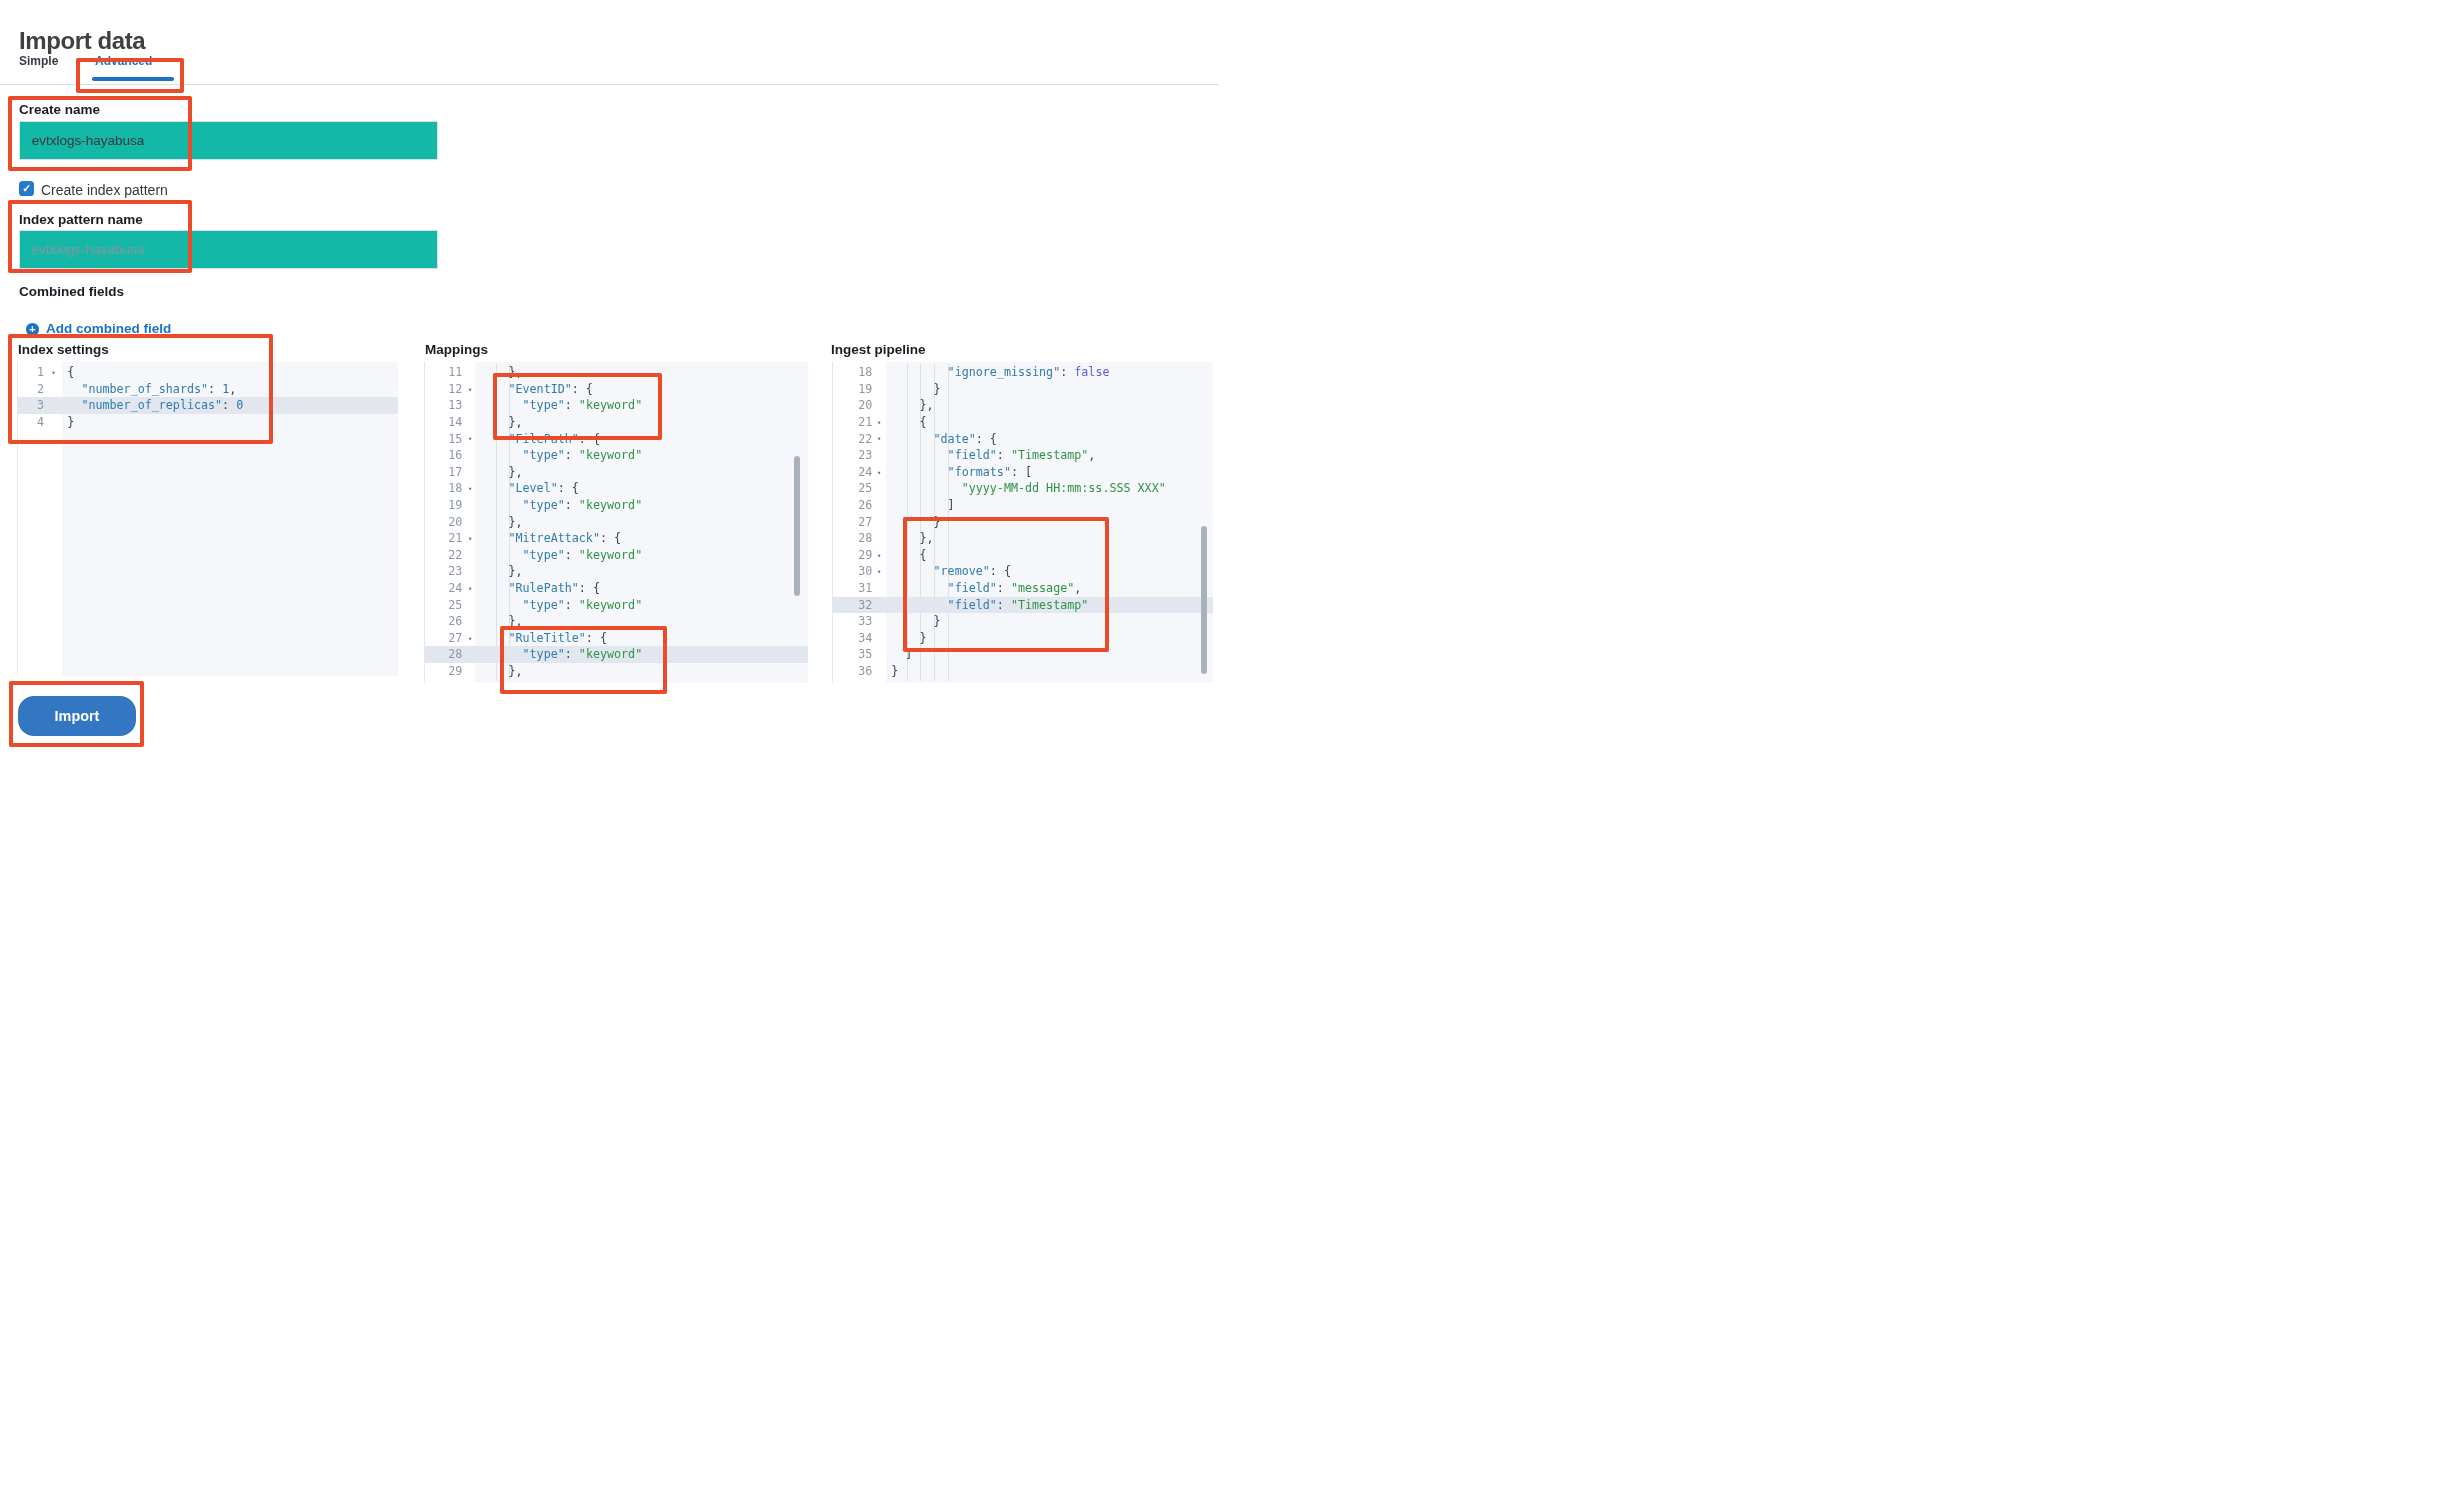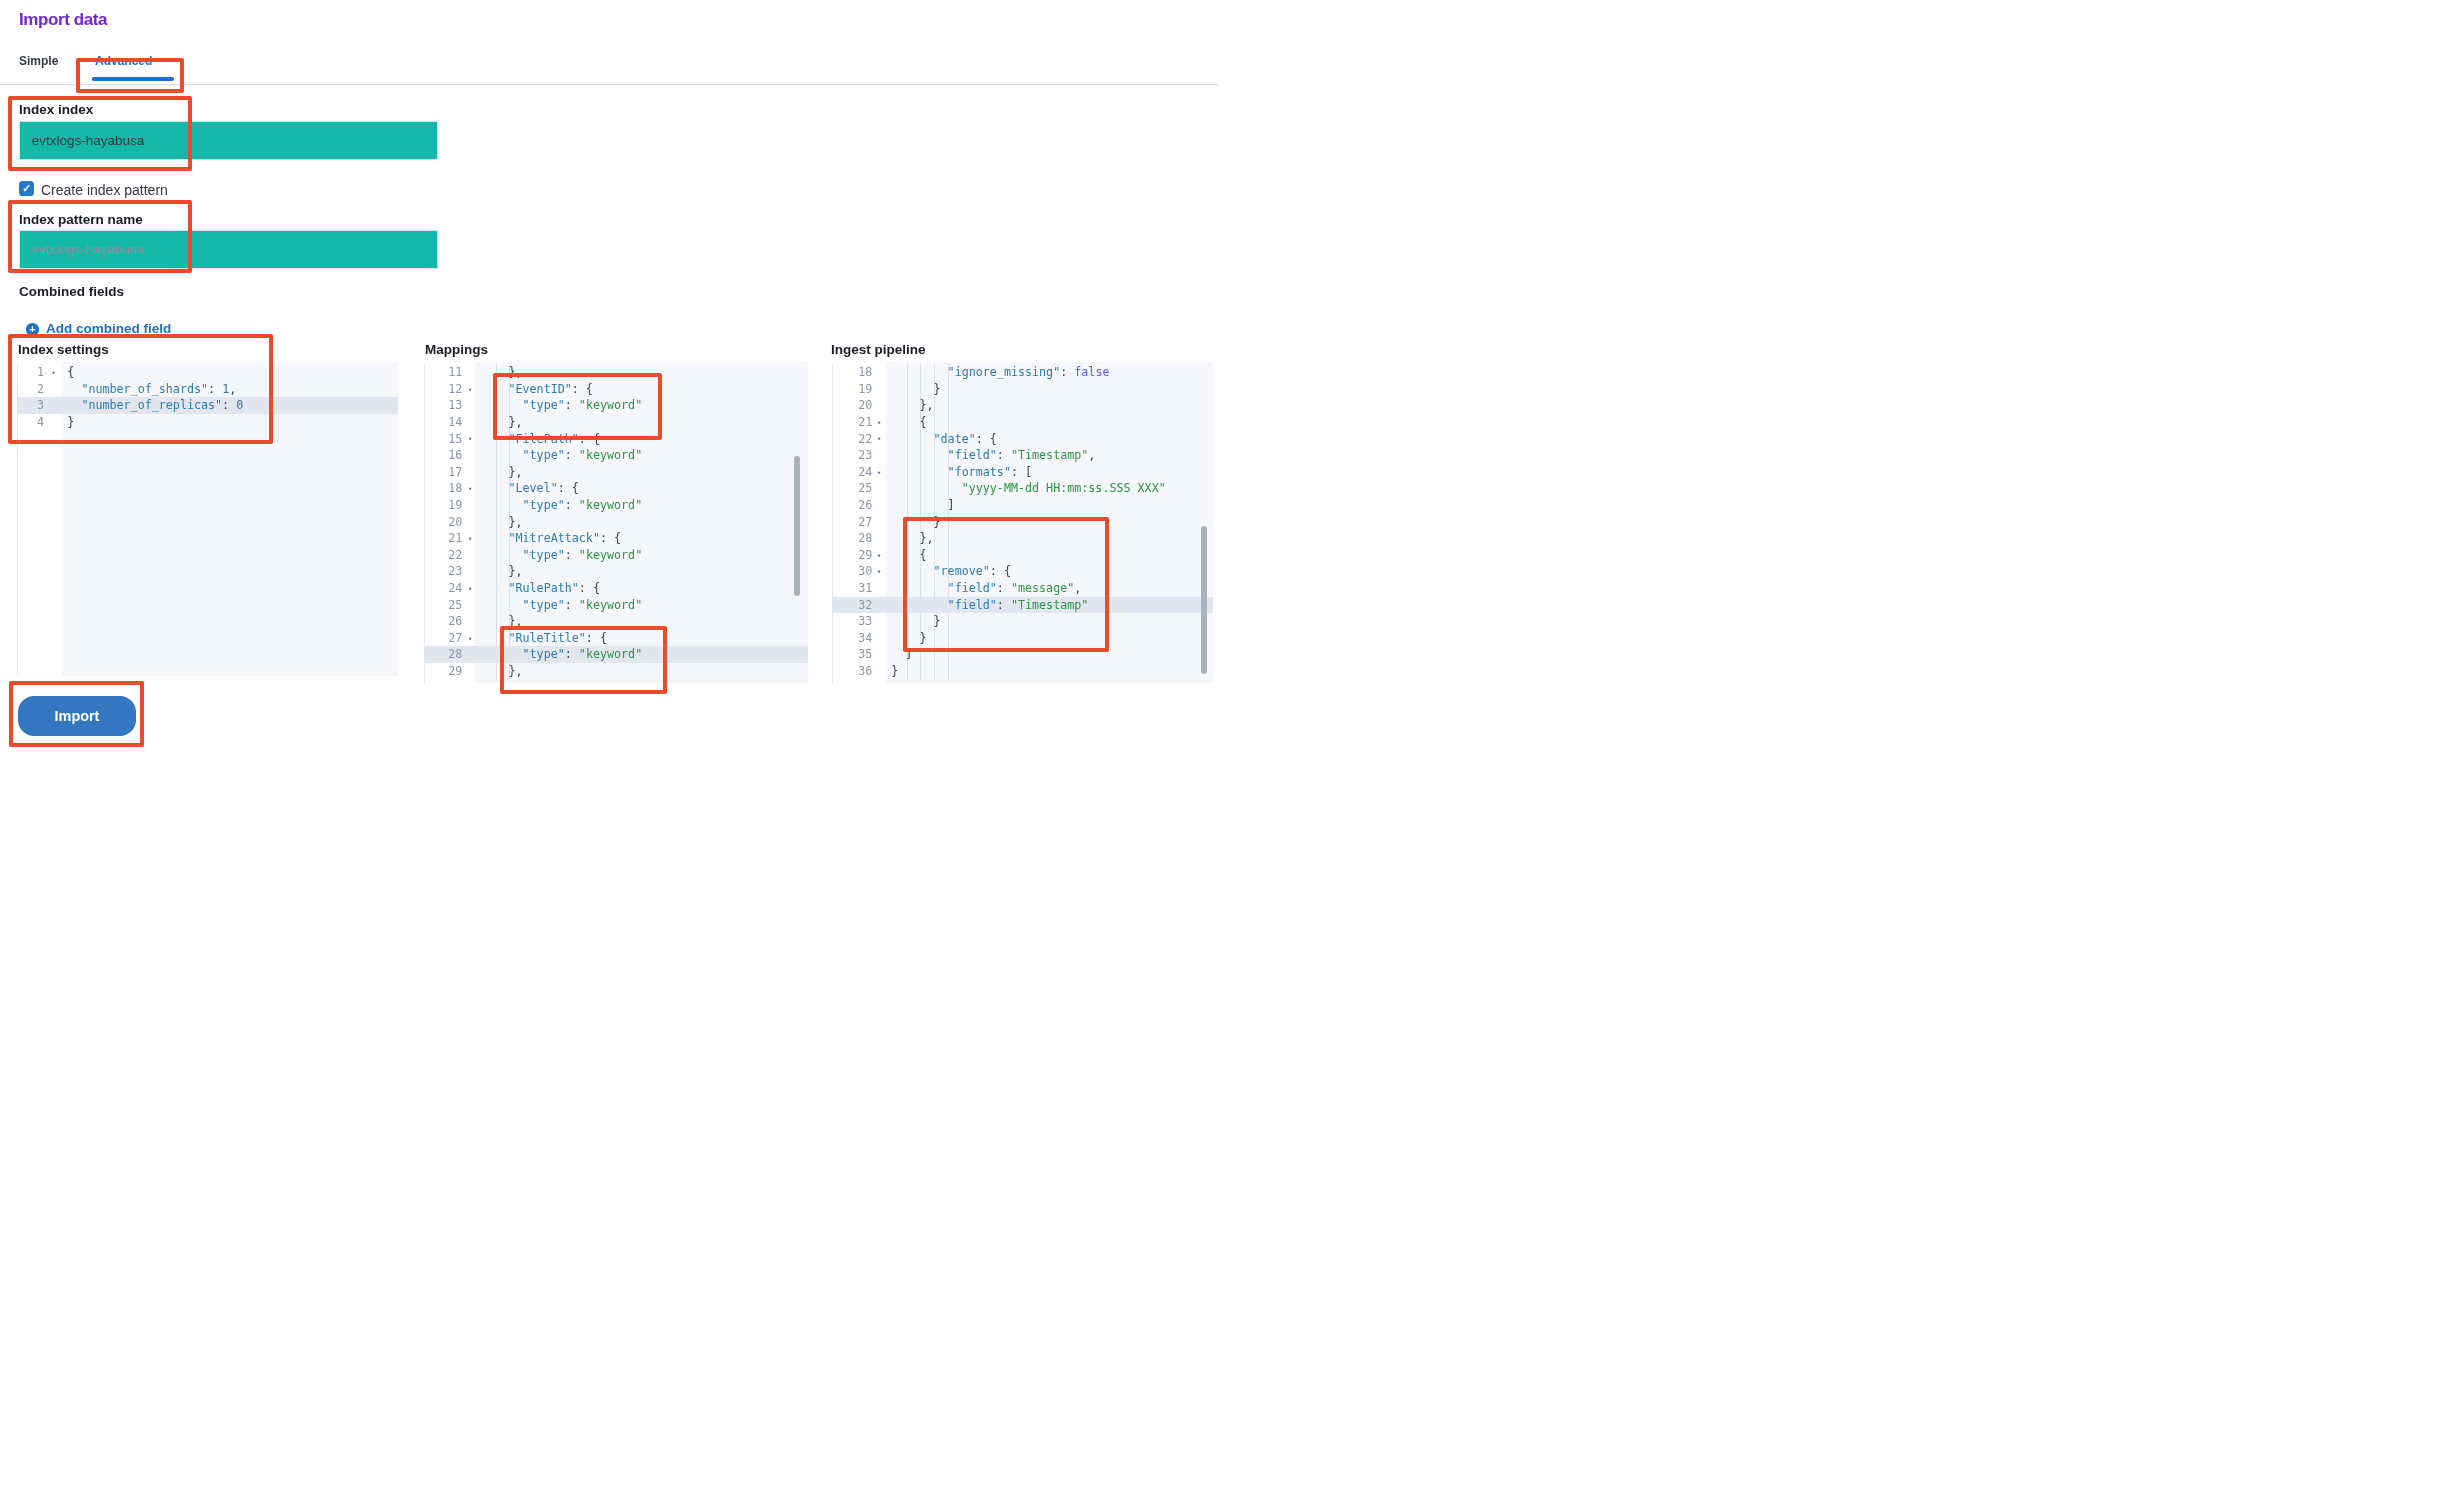--- a/index.html
+++ b/index.html
@@ -16,21 +16,21 @@
     --txt:#343741;
     --label:#1A1D23;
     --lnum:#8C96A4;
   }
   *{margin:0;padding:0;box-sizing:border-box;}
   body{background:#fff;font-family:"Liberation Sans",sans-serif;}
   #app{position:relative;width:1219px;height:754px;background:#fff;overflow:hidden;}
 
   .abs{position:absolute;}
 
-  .page-title{left:19px;top:10px;font-size:17px;font-weight:800;color:#6d28d9;letter-spacing:-0.4px;}
+  .page-title{left:19px;top:27px;font-size:24px;font-weight:800;color:#404040;letter-spacing:-0.4px;}
 
   .tab{top:54px;font-size:12px;font-weight:700;cursor:pointer;}
   .tab-simple{left:19px;color:#353B44;}
   .tab-advanced{left:95px;color:var(--blue);}
   .tab-underline{left:92px;top:77px;width:82px;height:3.6px;background:var(--blue);border-radius:1.8px;}
   .divider{left:0;top:84px;width:1219px;height:0.9px;background:#D7DDE7;}
 
   .field-label{font-size:13.5px;font-weight:700;color:var(--label);}
   .lbl-index-name{left:19px;top:102px;}
   .lbl-index-pattern{left:19px;top:212px;}
@@ -100,21 +100,21 @@
 
 <div id="app">
 
   <h1 class="abs page-title">Import data</h1>
 
   <div class="abs tab tab-simple">Simple</div>
   <div class="abs tab tab-advanced">Advanced</div>
   <div class="abs tab-underline"></div>
   <div class="abs divider"></div>
 
-  <div class="abs field-label lbl-index-name">Index index</div>
+  <div class="abs field-label lbl-index-name">Create name</div>
   <input class="abs text-input input-index-name" type="text" value="evtxlogs-hayabusa" style="">
 
   <span class="abs checkbox">
     <span class="check">✓</span>
   </span>
   <div class="abs cb-label">Create index pattern</div>
 
   <div class="abs field-label lbl-index-pattern">Index pattern name</div>
   <input class="abs text-input input-index-pattern" type="text" placeholder="evtxlogs-hayabusa" style="">
 

